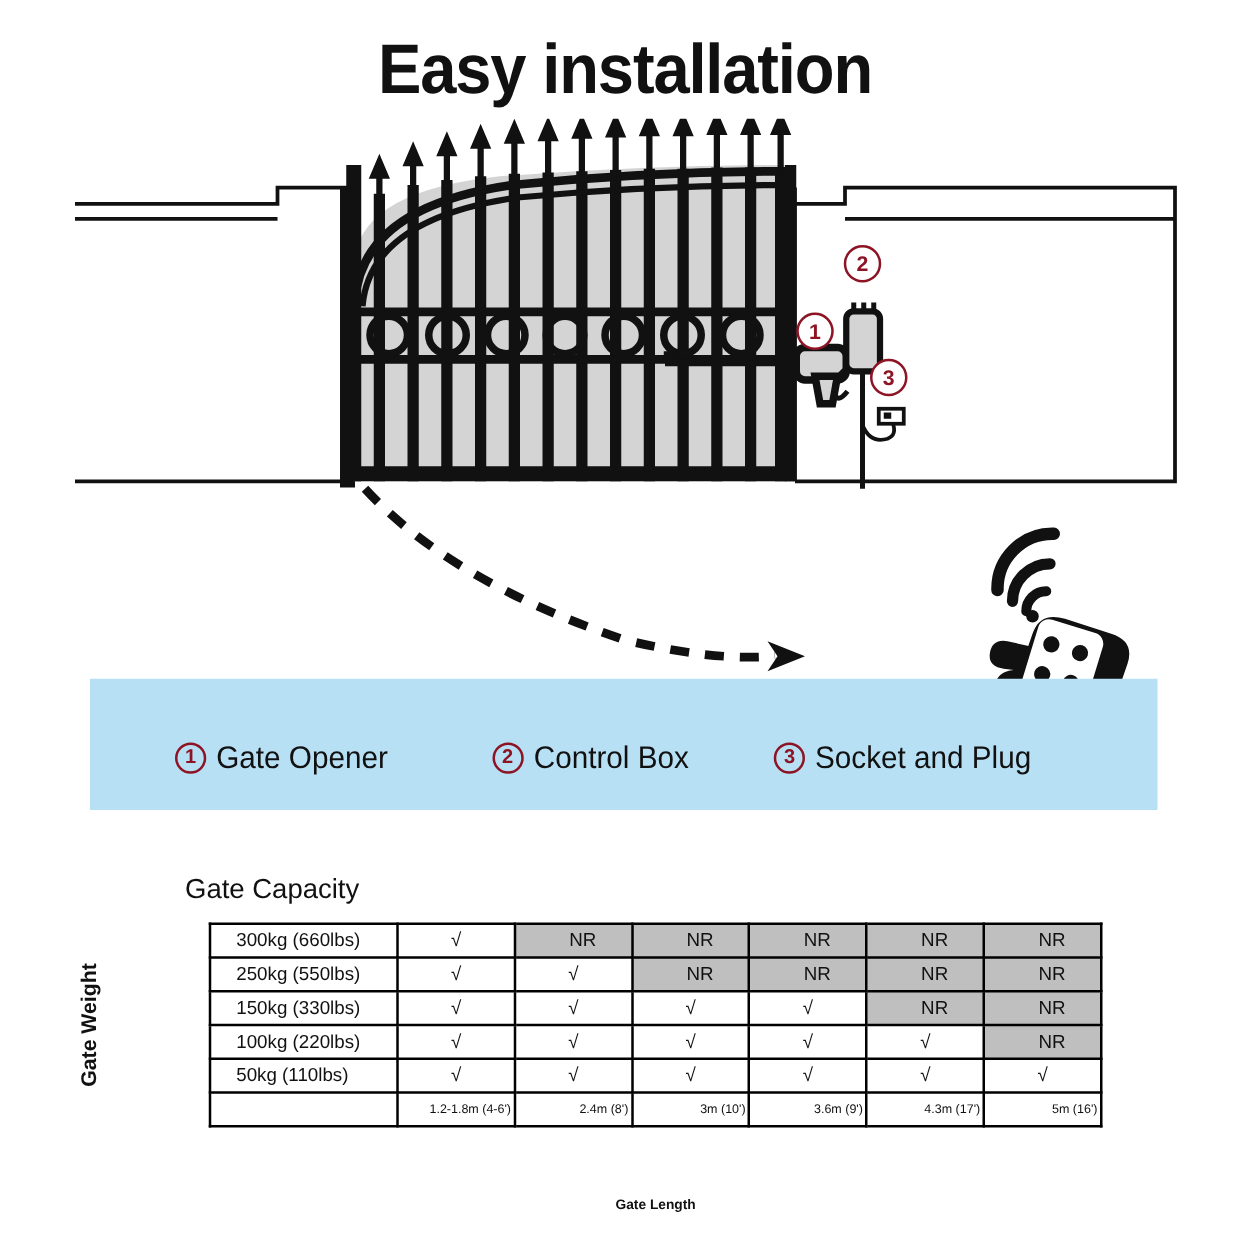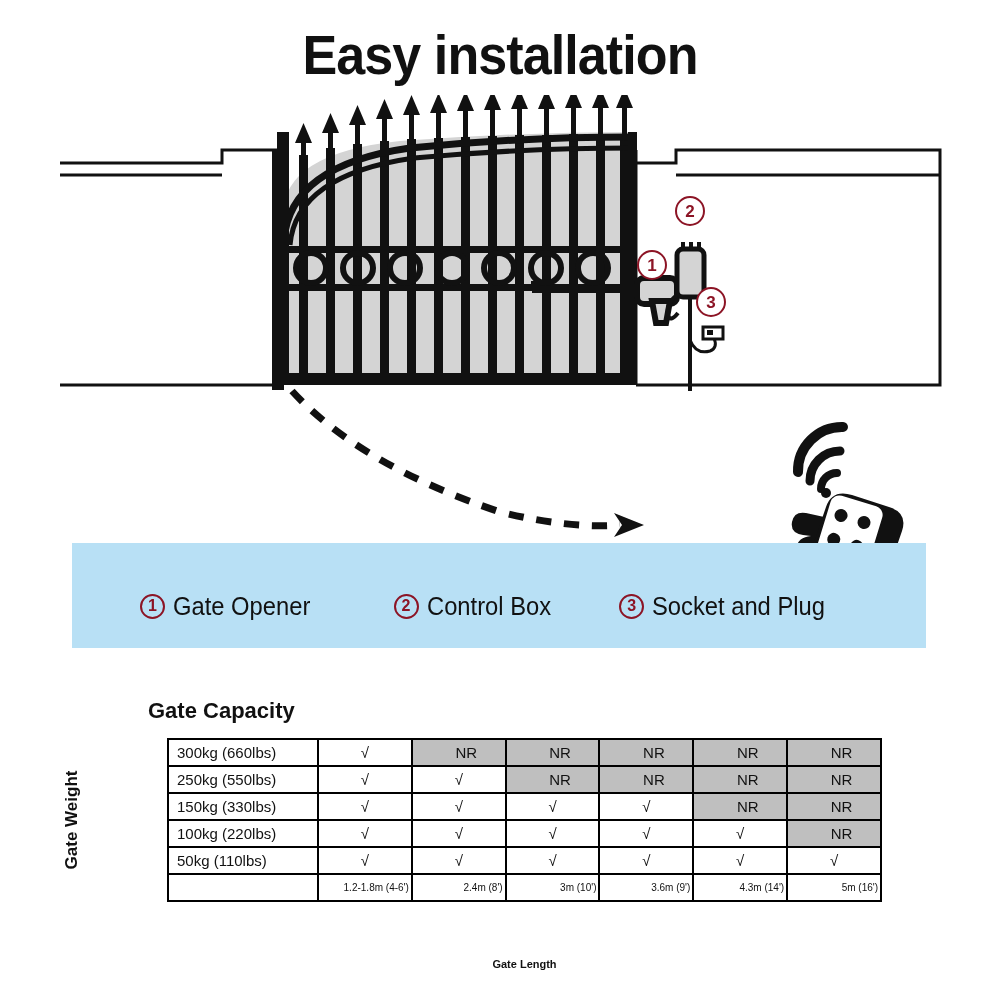--- a/index.html
+++ b/index.html
@@ -46,21 +46,21 @@
   }
   .legend-label {
     font-size: 25px; font-weight: 400; color: #111;
     transform: scaleX(0.95); transform-origin: left center;
   }
 
   
   #table-block { position: absolute; left: 0; top: 690px; width: 1000px; height: 300px; }
   #gate-capacity-title {
     position: absolute; left: 148px; top: 8px;
-    font-size: 22px; font-weight: 700; color: #111;
+    font-size: 22px; font-weight: 400; color: #111;
   }
   #gate-weight-label {
     position: absolute; left: -8px; top: 120px;
     width: 160px; text-align: center;
     font-size: 17px; font-weight: 700; color: #111;
     transform: rotate(-90deg); transform-origin: center center;
   }
   #gate-length-label {
     position: absolute; left: 167px; top: 268px; width: 715px;
     text-align: center; font-size: 11px; font-weight: 700; color: #111;
@@ -75,21 +75,21 @@
     border: 2px solid #000;
     height: 27px;
     text-align: center;
     vertical-align: middle;
     font-size: 15px;
     color: #111;
     background: #ffffff;
     padding: 0 2px;
   }
   table.cap td.rowhead {
-    width: 150px; text-align: left; padding-left: 8px; font-size: 15px;
+    width: 150px; text-align: left; padding-left: 20px; font-size: 15px;
   }
   table.cap td.nr { background: #bfbfbf; padding-left: 17px; }
   table.cap td.colhead { font-size: 10px; text-align: right; }
   .chk { font-size: 15px; line-height: 1; }
 </style>
 </head>
 <body>
 
 <div id="page">
 
@@ -307,21 +307,21 @@
             <td class=""><span class="chk">√</span></td>
             <td class=""><span class="chk">√</span></td>
             <td class=""><span class="chk">√</span></td>
           </tr>
           <tr>
             <td class="rowhead">&nbsp;</td>
             <td class="colhead">1.2-1.8m (4-6')</td>
             <td class="colhead">2.4m (8')</td>
             <td class="colhead">3m (10')</td>
             <td class="colhead">3.6m (9')</td>
-            <td class="colhead">4.3m (14')</td>
+            <td class="colhead">4.3m (17')</td>
             <td class="colhead">5m (16')</td>
           </tr>
         </tbody>
     </table>
     <div id="gate-length-label">Gate Length</div>
   </div>
 
 </div>
 
 </body></html>

